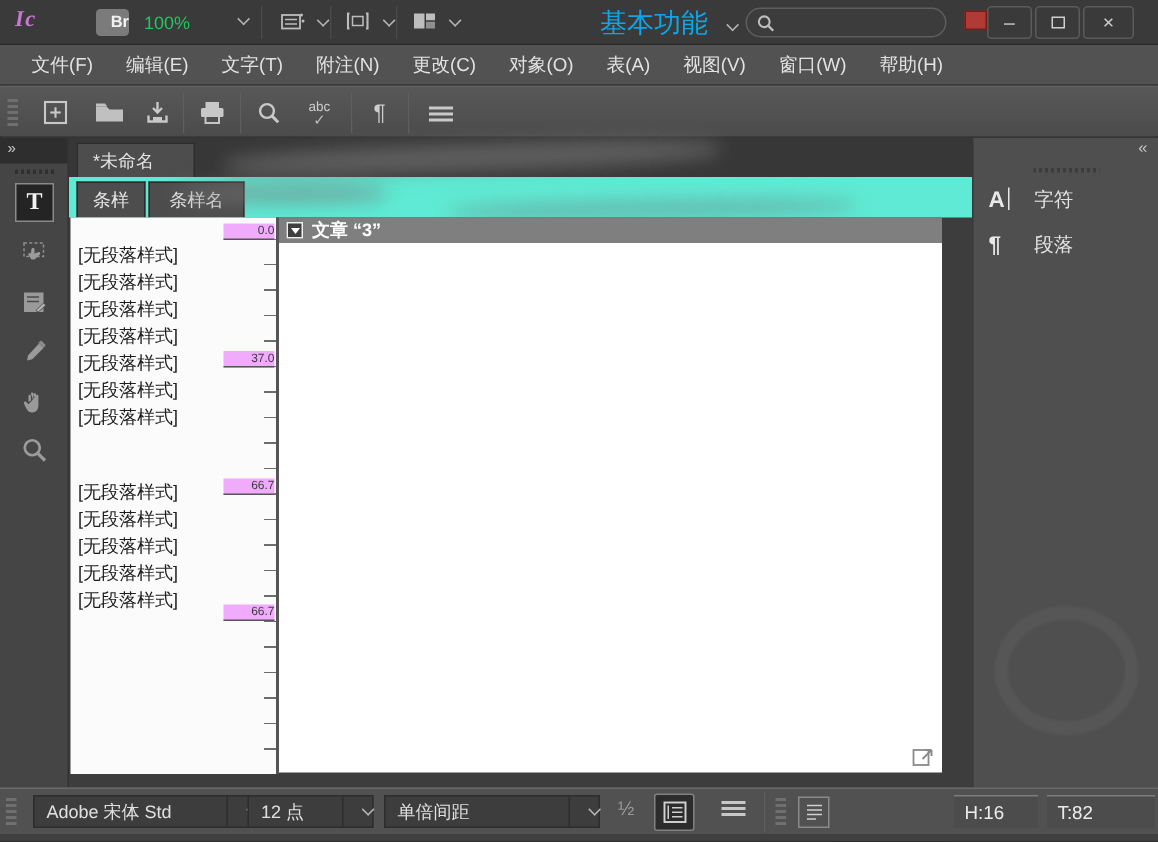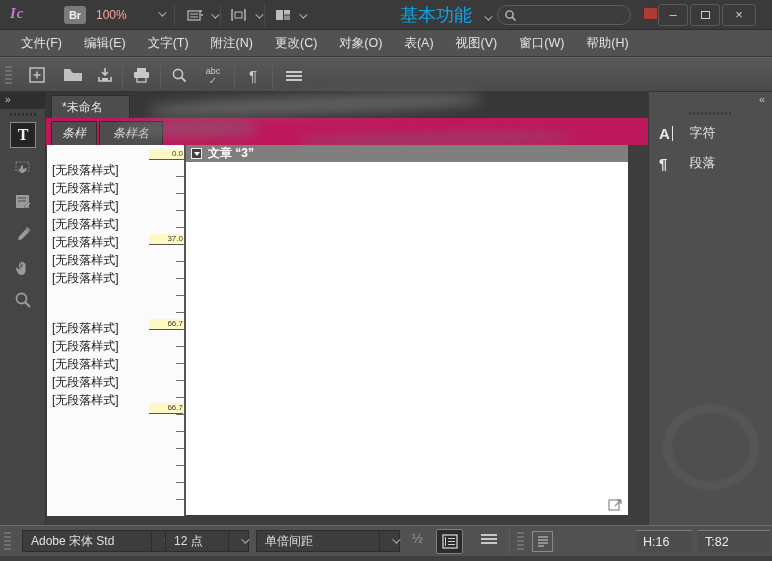--- a/index.html
+++ b/index.html
@@ -7,25 +7,25 @@
   #window { position:relative; width:772px; height:561px; background:#3d3d3d; overflow:hidden;
             box-shadow:0 0 0 1px #141414 inset; color:#ddd; }
 
   
   #titlebar { position:absolute; left:0; top:0; width:772px; height:30px; background:#3a3a3a;
               border-bottom:1px solid #2b2b2b; }
   #app-logo { position:absolute; left:10px; top:5px; font:italic bold 15px "Liberation Serif",serif;
               color:#c878d2; letter-spacing:1px; }
   #bridge-btn { position:absolute; left:64px; top:6px; width:22px; height:18px; background:#7b7b7b;
                 border-radius:3px; color:#f2f2f2; font-size:11px; font-weight:bold;
-                text-align:center; line-height:18px; }
+                text-align:right; line-height:18px; }
   .chev { display:inline-block; width:6px; height:6px; border-right:1.6px solid #b5b5b5;
           border-bottom:1.6px solid #b5b5b5; transform:rotate(45deg) translateY(-2px); margin-left:7px; }
   #zoom-dd { position:absolute; left:96px; top:5px; height:20px; line-height:20px; font-size:12px;
-             color:#fca5a5; width:68px; }
+             color:#22c55e; width:68px; }
   #zoom-dd .chev { position:absolute; right:0; top:6px; }
   .tb-sep { position:absolute; top:4px; width:1px; height:22px; background:#2e2e2e; border-right:1px solid #4a4a4a; }
   .icon-dd { position:absolute; top:5px; height:20px; }
   .icon-dd svg { vertical-align:middle; }
   #workspace-dd { position:absolute; left:400px; top:5px; height:20px; line-height:20px;
                   font-size:18px; color:#0ea5e9; }
   #search-box { position:absolute; left:497px; top:5px; width:134px; height:20px; background:#3c3c3c;
                 border:1px solid #5e5e5e; border-radius:10px; }
   #search-box svg { position:absolute; left:6px; top:3px; }
   #search-input { position:absolute; left:24px; top:1px; width:104px; height:16px; background:transparent;
@@ -67,40 +67,40 @@
                 background:repeating-linear-gradient(to right,#2f2f2f 0 2px,transparent 2px 4px); }
   .tool-slot { position:absolute; left:10px; width:26px; height:26px; text-align:center; }
   #tool-type { background:#242424; border:1px solid #8a8a8a; color:#f2f2f2;
                font:bold 16px "Liberation Serif",serif; line-height:24px; }
   .tool-slot svg { margin-top:4px; }
 
   
   #doc-tab-bar { position:absolute; left:46px; top:0; width:602px; height:26px; background:#373737; }
   #doc-tab { position:absolute; left:5px; top:3px; height:23px; background:#4d4d4d; border:1px solid #2c2c2c;
              border-bottom:none; color:#e3e3e3; font-size:12px; line-height:22px; padding:0 26px 0 10px; }
-  #view-tab-bar { position:absolute; left:46px; top:26px; width:602px; height:27px; background:#be185d;font-style:italic; }
+  #view-tab-bar { position:absolute; left:46px; top:26px; width:602px; height:27px; background:#5eead4; }
   .view-tab { position:absolute; top:3px; height:24px; background:#4d4d4d; border:1px solid #2c2c2c; border-bottom:none;
               color:#e6e6e6; font-size:12px; line-height:22px; text-align:center; }
   #view-tab-0 { left:5px; width:46px; } #view-tab-1 { left:53px; width:64px; }
 
   
   .smudge { position:absolute; pointer-events:none; filter:blur(6px); border-radius:40%; }
   #smudge-1 { left:150px; top:4px; width:330px; height:18px; background:rgba(128,128,128,.55); transform:rotate(-2deg); }
   #smudge-2 { left:118px; top:30px; width:140px; height:14px; background:rgba(120,120,120,.5); }
   #smudge-3 { left:300px; top:42px; width:270px; height:11px; background:rgba(110,110,110,.42); transform:rotate(-1deg); }
 
   
   #galley { position:absolute; left:47px; top:53px; width:137px; height:371px; background:#fbfbfb; overflow:hidden; }
   #galley-rows { padding:16px 0 0 5px; }
   .galley-row { height:18px; line-height:18px; font-size:12px; color:#1c1c1c; white-space:nowrap; }
   #galley-gap { height:32px; }
   #galley-ticks { position:absolute; right:0; top:14px; width:8px; height:348px;
                   background:repeating-linear-gradient(to bottom,#6d6d6d 0 1px,transparent 1px 17px); }
   .ruler-label { position:absolute; right:1px; width:34px; text-align:right; font-size:8px; color:#3a3a3a;
-                 border-bottom:1px solid #555; padding-bottom:1px; background:#fef9c3; }
+                 border-bottom:1px solid #555; padding-bottom:1px; background:#f0abfc; }
   #ruler-0 { top:4px; } #ruler-1 { top:89px; } #ruler-2 { top:174px; } #ruler-3 { top:258px; }
 
   #col-divider { position:absolute; left:184px; top:53px; width:2px; height:371px; background:#555; }
 
   
   #story { position:absolute; left:186px; top:53px; width:442px; height:372px; }
   #story-header { position:absolute; left:0; top:0; width:442px; height:17px; background:#7f7f7f; }
   #story-disclosure { position:absolute; left:5px; top:3px; width:11px; height:11px; background:#3f3f3f;
                       border:1px solid #efefef; }
   #story-disclosure i { display:block; margin:3px auto 0; width:0; height:0;

